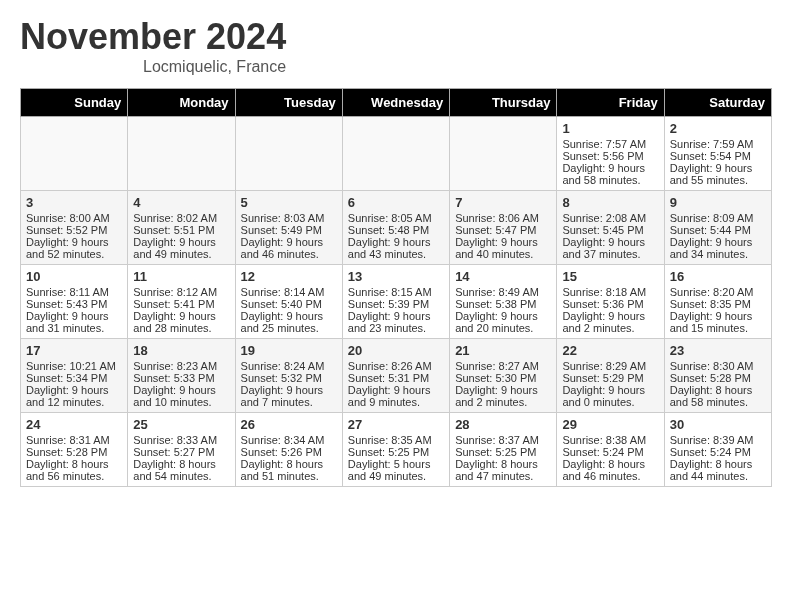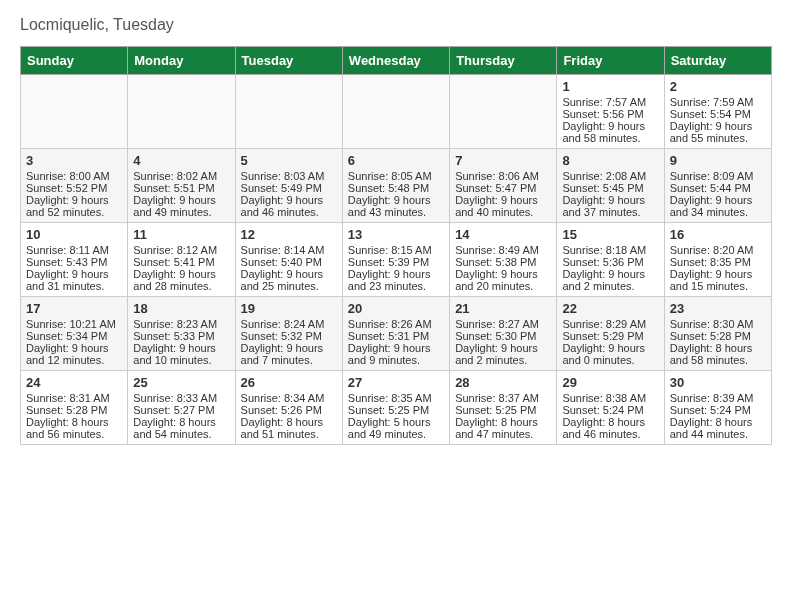--- a/index.html
+++ b/index.html
@@ -7,34 +7,35 @@
     .container { padding: 16px 20px; }
     .header { display: flex; justify-content: space-between; align-items: flex-start; margin-bottom: 12px; }
     .logo { display: flex; align-items: center; }
     .logo-text { font-size: 18px; font-weight: bold; color: #333; line-height: 1.2; }
     .logo-text span { color: #1a6bbf; }
     .logo-icon { width: 28px; height: 28px; margin-right: 2px; }
     .title-area { text-align: right; }
     .month-title { font-size: 36px; font-weight: bold; color: #333; }
     .location { font-size: 16px; color: #555; }
     table { width: 100%; border-collapse: collapse; }
-    thead th { background: #15803d; color: #fff; text-align: left; padding: 6px 6px; font-size: 13px; font-weight: bold; border: 1px solid #aaa; }
+    thead th { background: #000000; color: #fff; text-align: right; padding: 6px 6px; font-size: 13px; font-weight: bold; border: 1px solid #aaa; }
     tbody td { border: 1px solid #ccc; vertical-align: top; padding: 4px 5px; font-size: 11px; color: #333; width: calc(100%/7); }
     .day-num { font-size: 13px; font-weight: bold; display: block; margin-bottom: 2px; }
     tr:nth-child(even) td { background: #f5f5f5; }
     tr:nth-child(odd) td { background: #fff; }
     .empty { background: #f9f9f9 !important; }
   </style>
 </head>
 <body>
 
 <div class="container">
   <div class="header">
     <div class="title-area">
-      <div class="location">Locmiquelic, Tuesday</div>
+      <div class="month-title">November 2024</div>
+      <div class="location">Locmiquelic, France</div>
     </div>
   </div>
 
   <table>
     <thead>
       <tr>
         <th><span>Sunday</span></th>
         <th><span>Monday</span></th>
         <th><span>Tuesday</span></th>
         <th><span>Wednesday</span></th>

